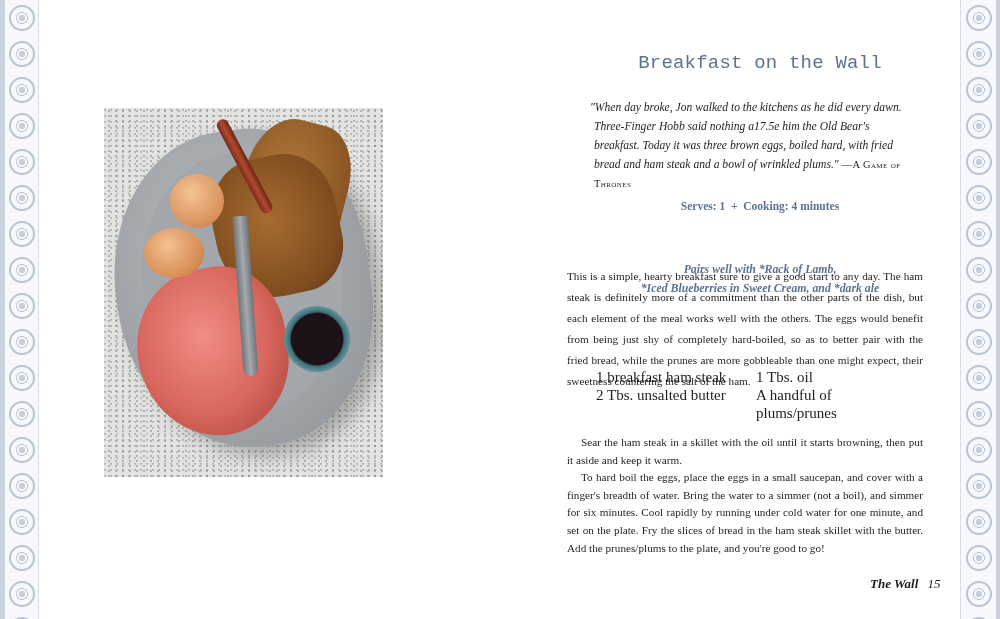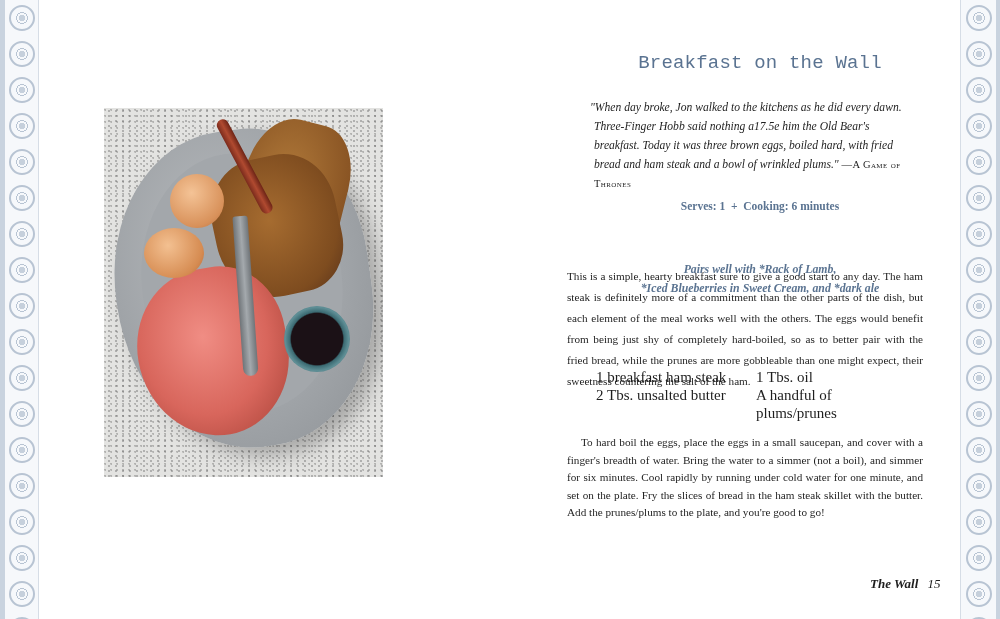--- a/index.html
+++ b/index.html
@@ -117,37 +117,38 @@
 <h1 class="page-title" style="margin:0;font-weight:normal;">Breakfast on the Wall</h1>
 
 <div class="epigraph">
   <span>"When day broke, Jon walked to the kitchens as he did every dawn. Three-Finger Hobb said nothing a17.5e him the Old Bear's breakfast. Today it was three brown eggs, boiled hard, with fried bread and ham steak and a bowl of wrinkled plums."</span>
   <span class="attrib">—A Game of Thrones</span>
 </div>
 
 <div class="meta">
   <span>Serves: 1</span>
   &nbsp;<span>+</span>&nbsp;
-  <span>Cooking: 6 minutes</span>
+  <span>Cooking: 4 minutes</span>
 </div>
 
 <div class="pairs">
   <div>Pairs well with *Rack of Lamb,</div>
   <div>*Iced Blueberries in Sweet Cream, and *dark ale</div>
 </div>
 
 <p class="intro" style="margin:0;">This is a simple, hearty breakfast sure to give a good start to any day. The ham steak is definitely more of a commitment than the other parts of the dish, but each element of the meal works well with the others. The eggs would benefit from being just shy of completely hard-boiled, so as to better pair with the fried bread, while the prunes are more gobbleable than one might expect, their sweetness countering the salt of the ham.</p>
 
 <div class="ingredients">
   <div>1 breakfast ham steak</div>
   <div>1 Tbs. oil</div>
   <div>2 Tbs. unsalted butter</div>
   <div>A handful of plums/prunes</div>
 </div>
 
 <div class="steps">
+  <p>Sear the ham steak in a skillet with the oil until it starts browning, then put it aside and keep it warm.</p>
   <p>To hard boil the eggs, place the eggs in a small saucepan, and cover with a finger's breadth of water. Bring the water to a simmer (not a boil), and simmer for six minutes. Cool rapidly by running under cold water for one minute, and set on the plate. Fry the slices of bread in the ham steak skillet with the butter. Add the prunes/plums to the plate, and you're good to go!</p>
 </div>
 
 <div class="folio">
   <span class="section">The Wall</span>
   <span class="num">15</span>
 </div>
 
 </body></html>

